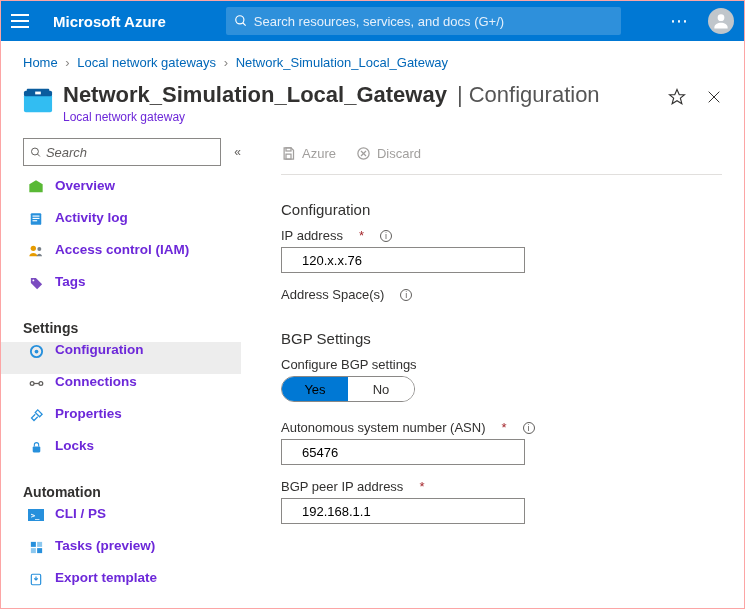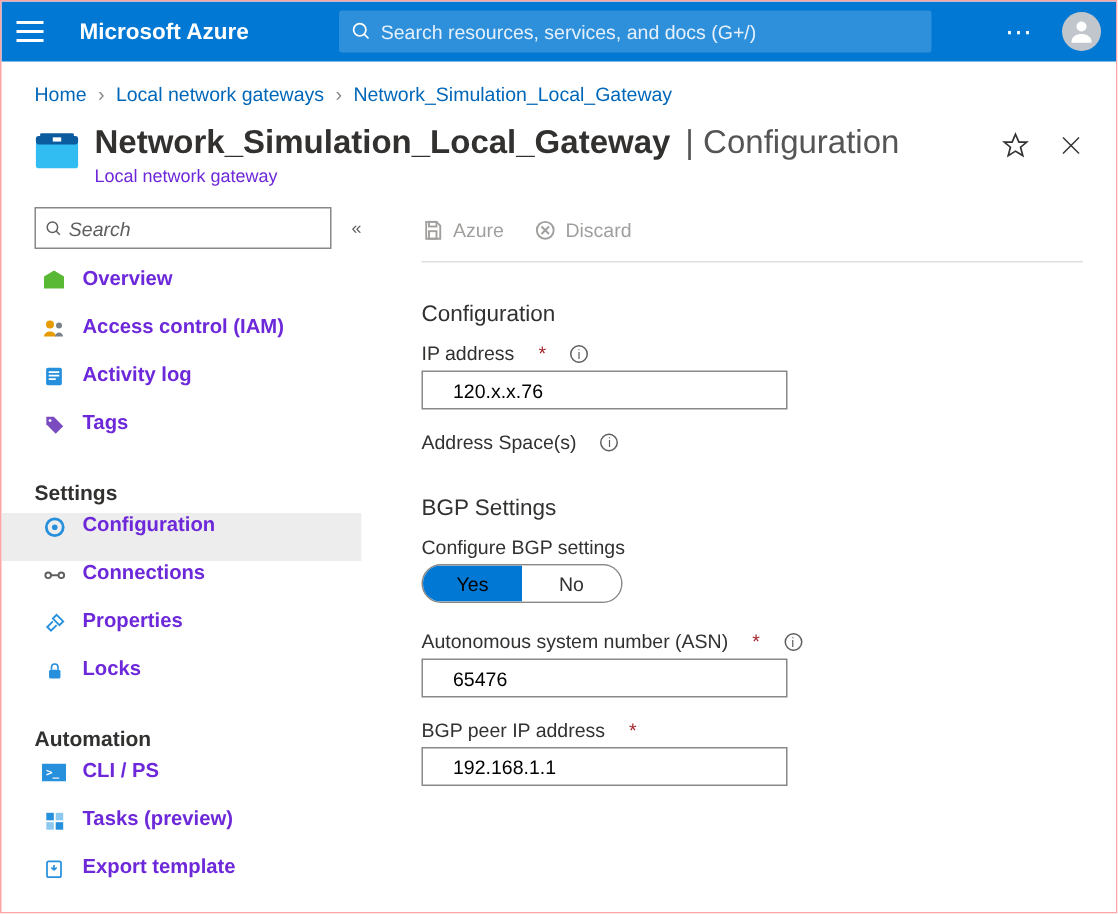--- a/index.html
+++ b/index.html
@@ -152,39 +152,39 @@
       <div class="nav-item">
         <span class="ico">
             <svg width="16" height="16" viewBox="0 0 24 24">
               <polygon points="12,2 22,8 22,20 2,20 2,8" fill="#59b935"></polygon>
             </svg>
           </span>
         <span>Overview</span>
       </div>
       <div class="nav-item">
         <span class="ico">
+            <svg width="14" height="16" viewBox="0 0 24 24">
+              <rect x="3" y="2" width="18" height="20" rx="2" fill="#2790dc"></rect>
+              <rect x="6" y="6" width="12" height="2" fill="#fff"></rect>
+              <rect x="6" y="10" width="12" height="2" fill="#fff"></rect>
+              <rect x="6" y="14" width="8" height="2" fill="#fff"></rect>
+            </svg>
+          </span>
+        <span>Activity log</span>
+      </div>
+      <div class="nav-item">
+        <span class="ico">
             <svg width="16" height="16" viewBox="0 0 24 24" fill="#e69b00">
               <circle cx="8" cy="8" r="4"></circle>
               <path d="M2 20c0-3 3-5 6-5s6 2 6 5H2z"></path>
               <circle cx="17" cy="9" r="3" fill="#788088"></circle>
               <path d="M13 20c0-2 2-4 4-4s4 2 4 4h-8z" fill="#788088"></path>
             </svg>
           </span>
         <span>Access control (IAM)</span>
-      </div>
-      <div class="nav-item">
-        <span class="ico">
-            <svg width="14" height="16" viewBox="0 0 24 24">
-              <rect x="3" y="2" width="18" height="20" rx="2" fill="#2790dc"></rect>
-              <rect x="6" y="6" width="12" height="2" fill="#fff"></rect>
-              <rect x="6" y="10" width="12" height="2" fill="#fff"></rect>
-              <rect x="6" y="14" width="8" height="2" fill="#fff"></rect>
-            </svg>
-          </span>
-        <span>Activity log</span>
       </div>
       <div class="nav-item">
         <span class="ico">
             <svg width="15" height="15" viewBox="0 0 24 24" fill="#7b4cc0">
               <path d="M3 3h8l10 10-8 8L3 11V3z"></path>
               <circle cx="7" cy="7" r="1.5" fill="#fff"></circle>
             </svg>
           </span>
         <span>Tags</span>
       </div>

